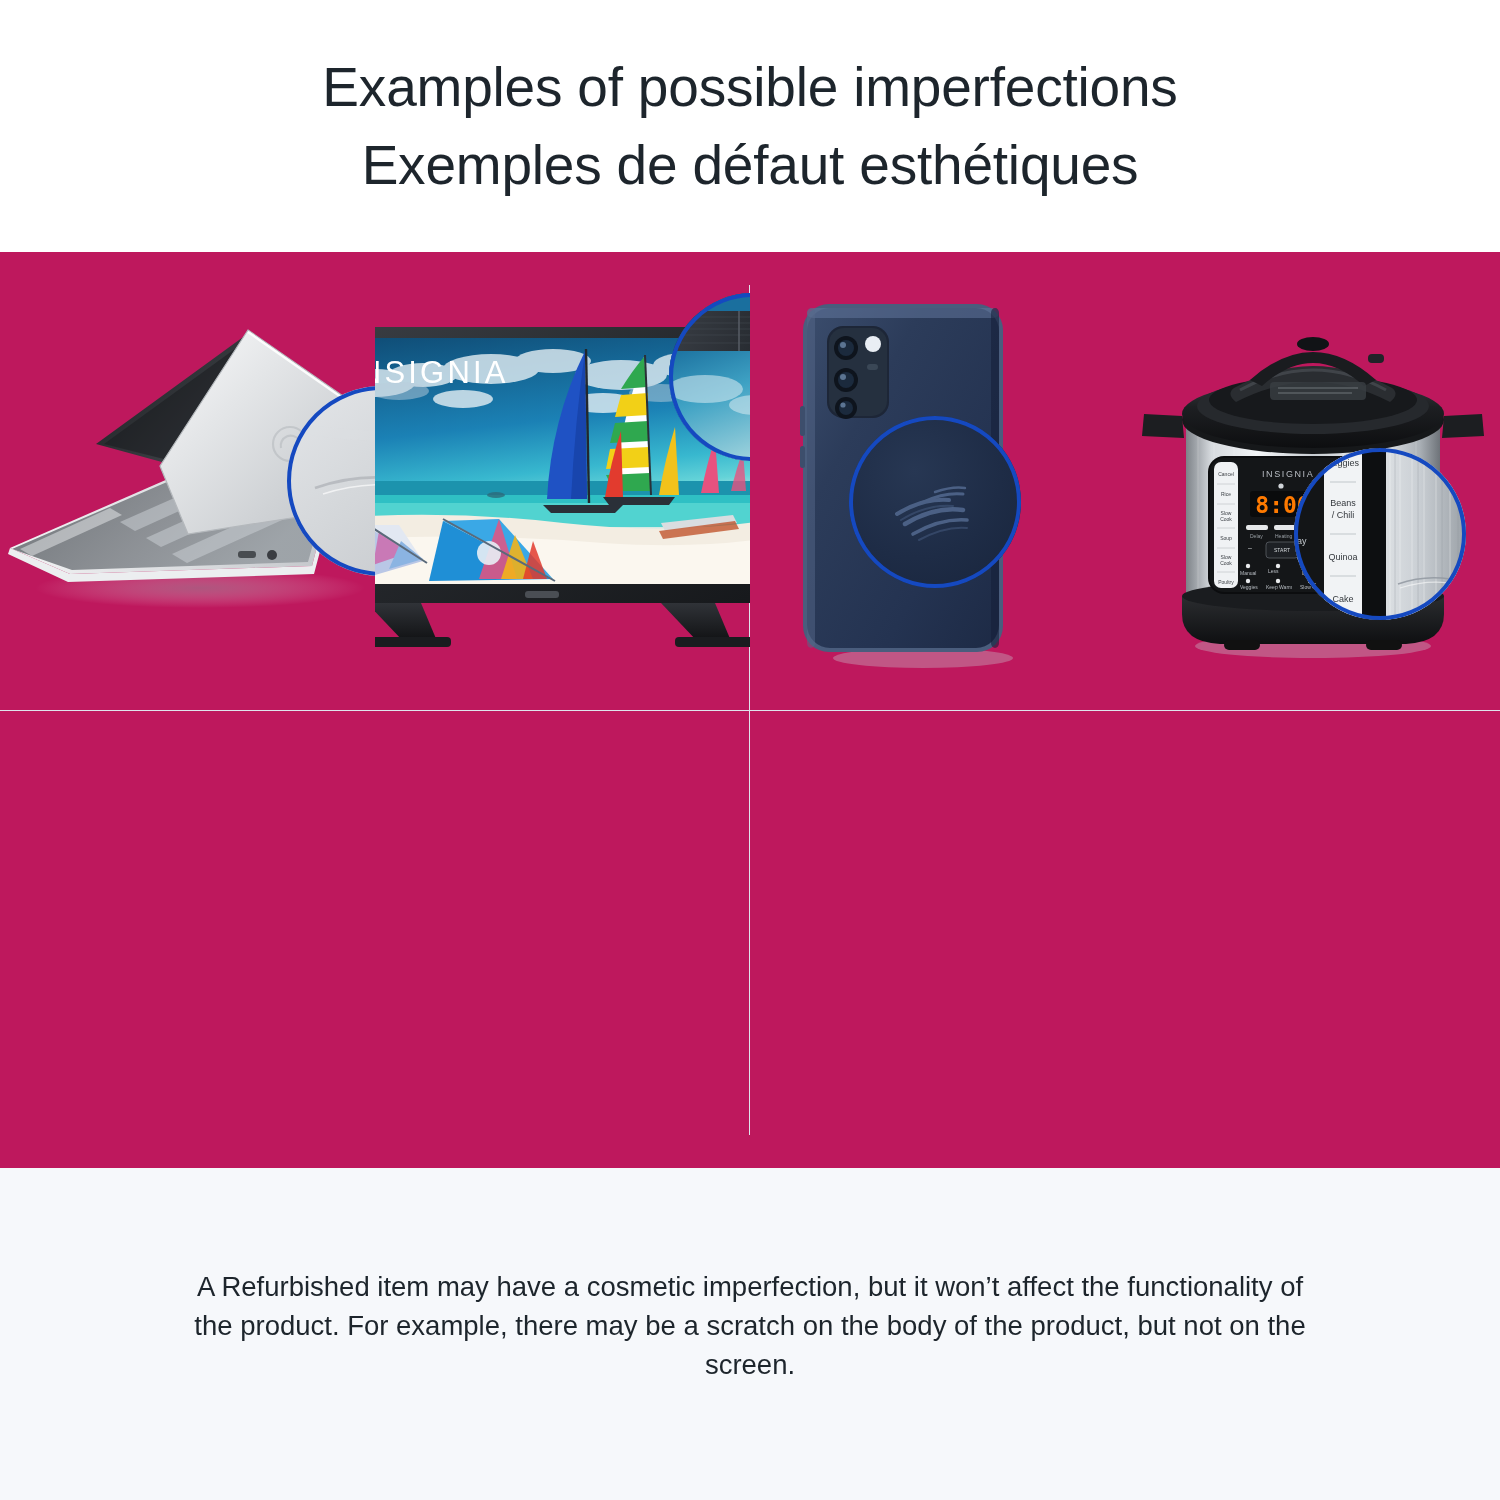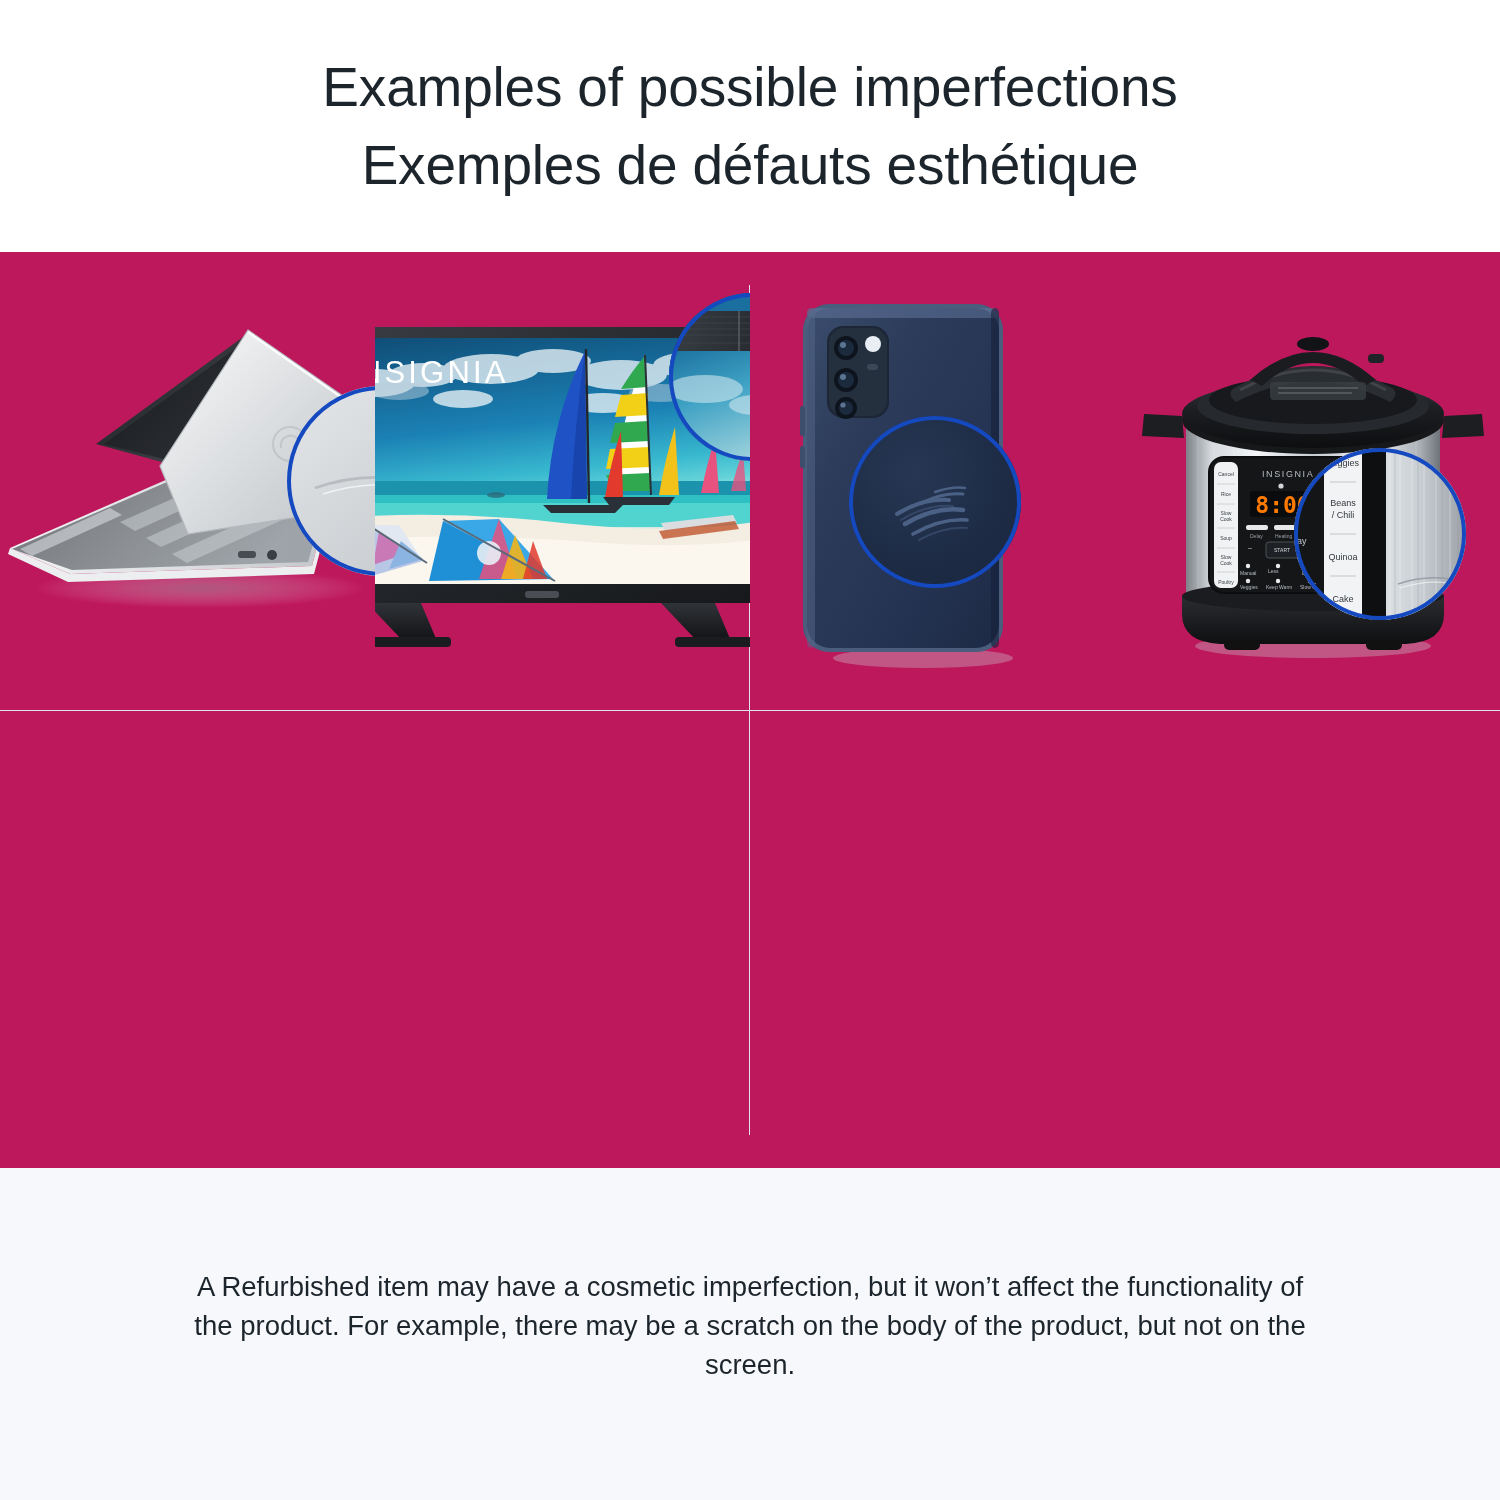--- a/index.html
+++ b/index.html
@@ -122,21 +122,21 @@
   
   .sr { position: absolute; width: 1px; height: 1px; overflow: hidden; clip: rect(0 0 0 0); }
 </style>
 </head>
 <body>
 
 <div class="page">
 
   <div class="header">
     <div class="title-line">Examples of possible imperfections</div>
-    <div class="title-line">Exemples de défauts esthétique</div>
+    <div class="title-line">Exemples de défaut esthétiques</div>
   </div>
 
   <div class="grid">
 
     <div class="cell">
       <div class="art laptop-wrap">
         <svg class="laptop-svg" width="470" height="330" viewBox="0 0 470 330">
           <defs>
             <linearGradient id="lidG" x1="0" y1="0" x2="1" y2="1">
               <stop offset="0%" stop-color="#fbfbfc"></stop>

